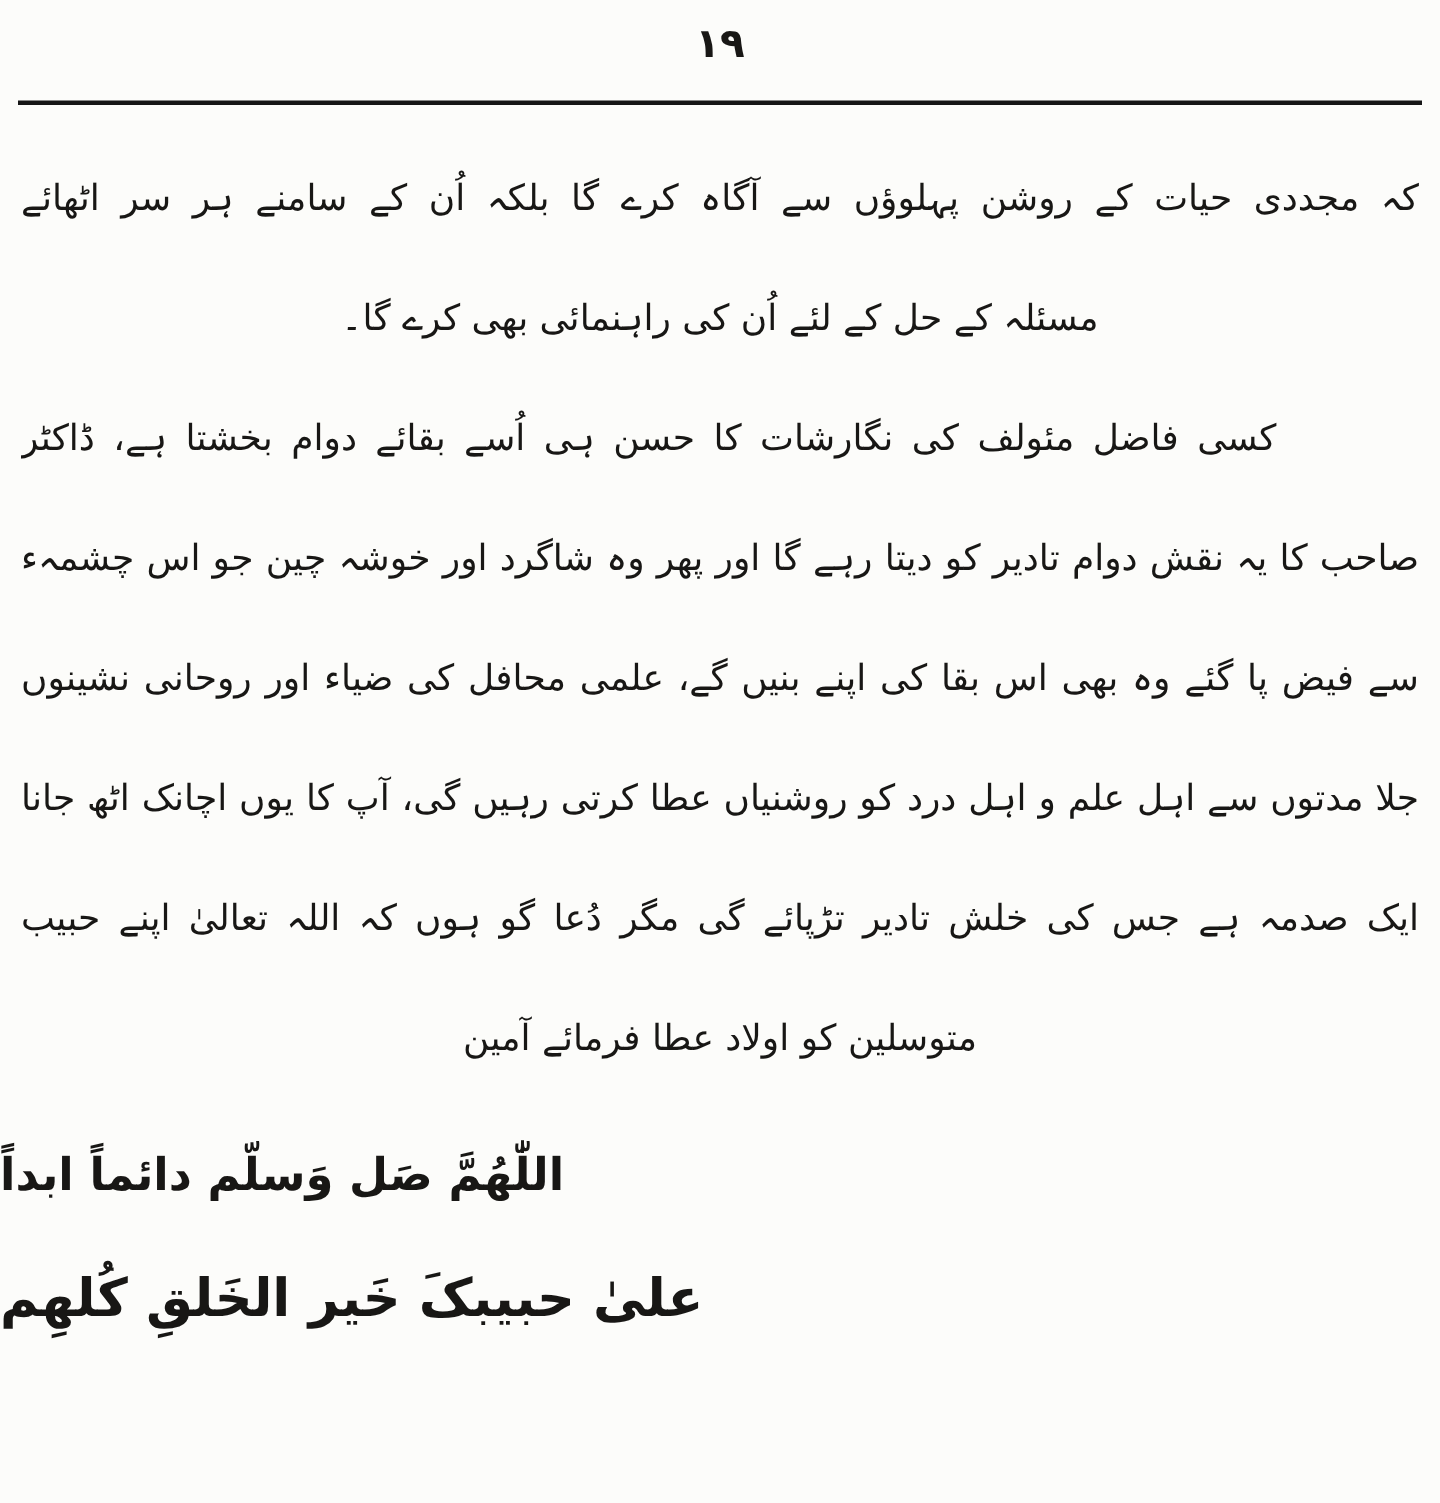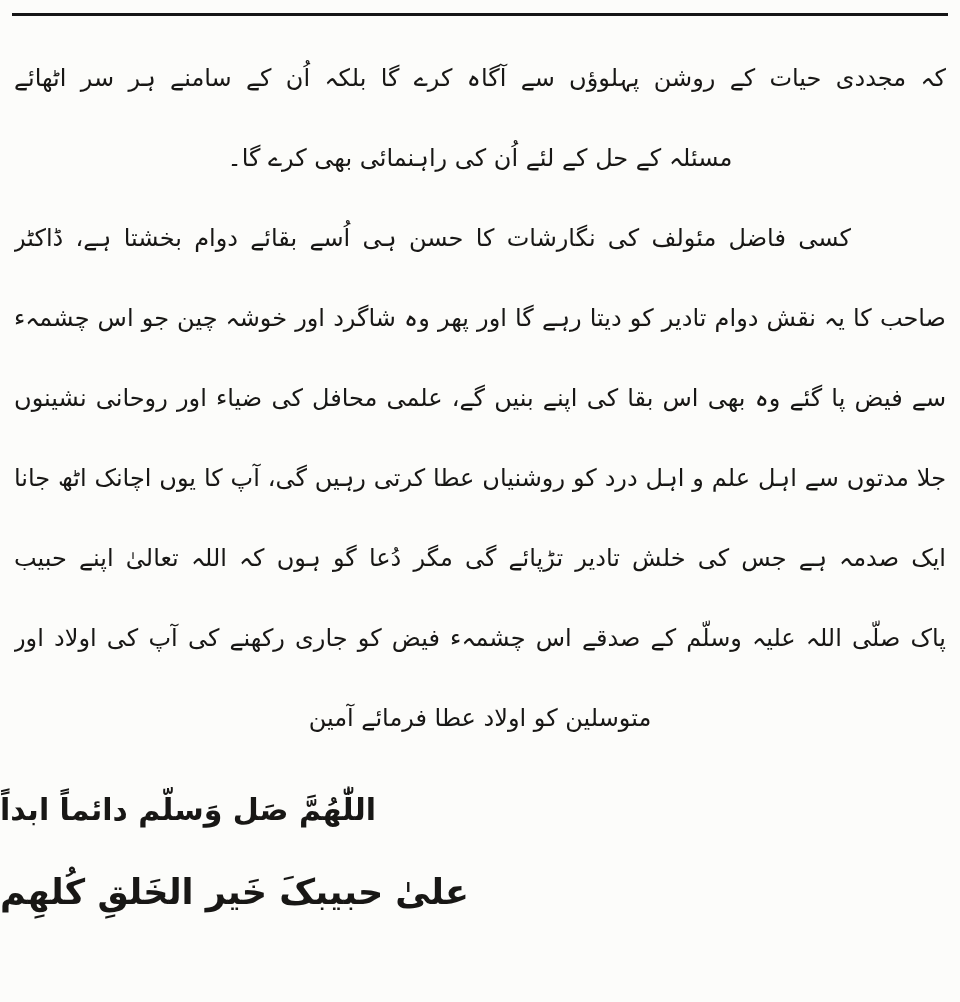--- a/index.html
+++ b/index.html
@@ -66,32 +66,32 @@
     font-size: 35px;
     line-height: 84px;
     height: 84px;
   }
 </style>
 </head>
 <body>
 
 <div class="page">
 
+  <div class="page-number">۱۹</div>
 
   <hr class="rule">
 
   <div class="body-text">
     <div class="line justify">کہ مجددی حیات کے روشن پہلوؤں سے آگاہ کرے گا بلکہ اُن کے سامنے ہر سر اٹھائے</div>
     <div class="line">مسئلہ کے حل کے لئے اُن کی راہنمائی بھی کرے گا۔</div>
     <div class="line justify indent">کسی فاضل مئولف کی نگارشات کا حسن ہی اُسے بقائے دوام بخشتا ہے، ڈاکٹر</div>
     <div class="line justify">صاحب کا یہ نقش دوام تادیر کو دیتا رہے گا اور پھر وہ شاگرد اور خوشہ چین جو اس چشمہء صافی</div>
     <div class="line justify">سے فیض پا گئے وہ بھی اس بقا کی اپنے بنیں گے، علمی محافل کی ضیاء اور روحانی نشینوں کی</div>
     <div class="line justify">جلا مدتوں سے اہل علم و اہل درد کو روشنیاں عطا کرتی رہیں گی، آپ کا یوں اچانک اٹھ جانا</div>
     <div class="line justify">ایک صدمہ ہے جس کی خلش تادیر تڑپائے گی مگر دُعا گو ہوں کہ اللہ تعالیٰ اپنے حبیب</div>
-    <div class="line justify">پاک صلّی اللہ علیہ وسلّم کے صدقے اس چشمہء فیض کو جاری رکھنے کی آپ کی اولاد اور</div>
     <div class="line">متوسلین کو اولاد عطا فرمائے آمین</div>
   </div>
 
   <div class="prayer">
     <div class="prayer-line-1">اللّٰهُمَّ صَل وَسلّم دائماً ابداً</div>
     <div class="prayer-line-2">علیٰ حبیبکَ خَیر الخَلقِ کُلھِم</div>
   </div>
 
 </div>
 

